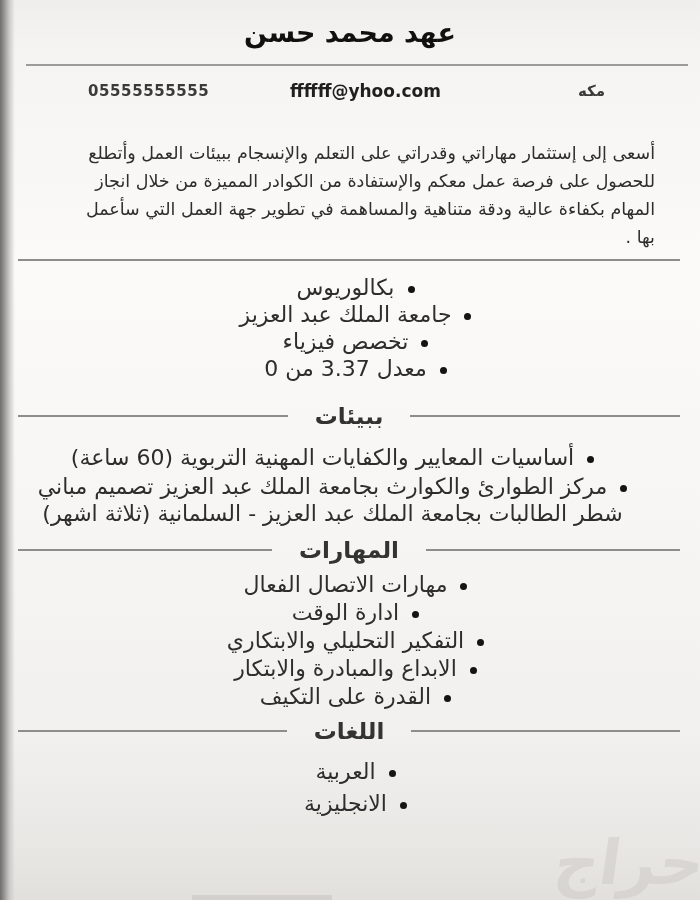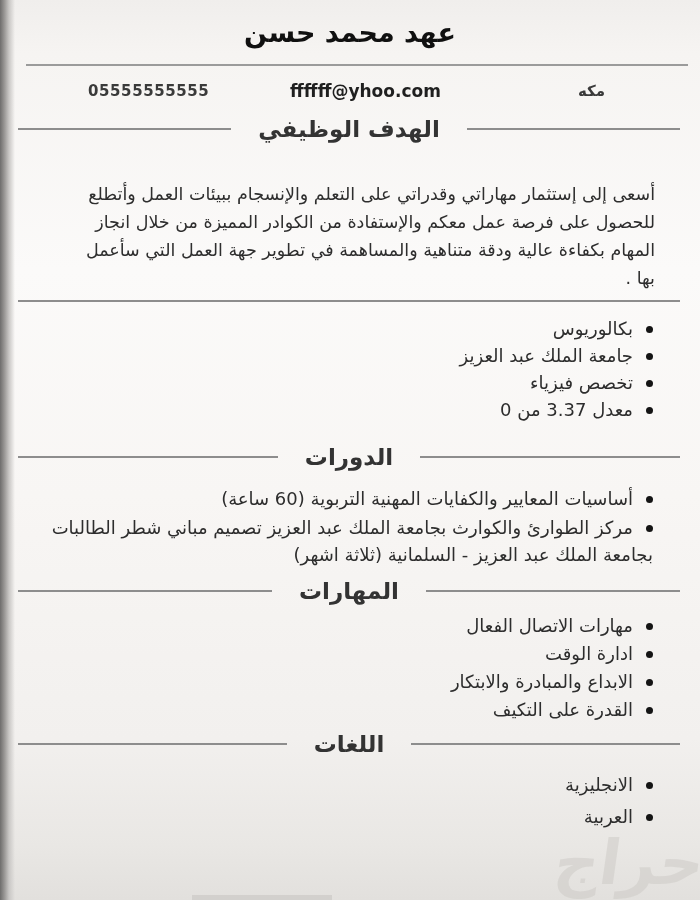--- a/index.html
+++ b/index.html
@@ -27,21 +27,21 @@
   .section-head { display: flex; align-items: center; margin: 0 20px 0 18px; }
   .section-head .hline { flex: 1; height: 2px; background: #8d8d8d; }
   .section-head .stitle { margin: 0 27px; font-size: 23px; font-weight: bold; color: #333333; direction: rtl; white-space: nowrap; }
   .mt-objective { margin-top: 15px; }
   .objective-text {
     direction: rtl; text-align: right; font-size: 17.5px; line-height: 28px;
     color: #2e2e2e; padding: 0 45px 0 80px; margin-top: 38px; font-weight: 500;
   }
   .mt-education { margin-top: 8px; }
   .blist { direction: rtl; padding: 0 47px 0 58px; }
-  .blist .li { font-size: 18px; text-align: right; color: #2d2d2d; font-weight: 500; }
+  .blist .li { font-size: 22px; text-align: center; color: #2d2d2d; font-weight: 500; }
   .dot {
     display: inline-block; width: 7px; height: 7px; background: #141414;
     border-radius: 50%; margin-left: 13px; vertical-align: 2px;
   }
   .edu-list { margin-top: 14px; }
   .edu-list .li { line-height: 26px; margin-bottom: 1px; }
   .mt-courses { margin-top: 21px; }
   .course-list { margin-top: 15px; padding-left: 12px; }
   .course-list .li { line-height: 27px; margin-bottom: 2px; }
   .mt-skills { margin-top: 10px; }
@@ -67,25 +67,20 @@
   <div class="name">عهد محمد حسن</div>
 
   <div class="rule"></div>
 
   <div class="contact">
     <div class="phone">05555555555</div>
     <div class="email">ffffff@yhoo.com</div>
     <div class="location">مكه</div>
   </div>
 
-  <div class="section-head mt-objective">
-    <div class="hline"></div>
-    <div class="stitle">الهدف الوظيفي</div>
-    <div class="hline"></div>
-  </div>
 
   <div class="objective-text">أسعى إلى إستثمار مهاراتي وقدراتي على التعلم والإنسجام ببيئات العمل وأتطلع للحصول على فرصة عمل معكم والإستفادة من الكوادر المميزة من خلال انجاز المهام بكفاءة عالية ودقة متناهية والمساهمة في تطوير جهة العمل التي سأعمل بها .</div>
 
   <div class="section-head mt-education">
     <div class="hline"></div>
     <div class="hline"></div>
   </div>
 
   <div class="blist edu-list">
 
@@ -93,21 +88,21 @@
 
       <div class="li"><span class="dot"></span><span>جامعة الملك عبد العزيز</span></div>
 
       <div class="li"><span class="dot"></span><span>تخصص فيزياء</span></div>
 
       <div class="li"><span class="dot"></span><span>معدل 3.37 من 0</span></div>
     </div>
 
   <div class="section-head mt-courses">
     <div class="hline"></div>
-    <div class="stitle">الدورات</div>
+    <div class="stitle">ببيئات</div>
     <div class="hline"></div>
   </div>
 
   <div class="blist course-list">
 
       <div class="li"><span class="dot"></span><span>أساسيات المعايير والكفايات المهنية التربوية (60 ساعة)</span></div>
 
       <div class="li"><span class="dot"></span><span>مركز الطوارئ والكوارث بجامعة الملك عبد العزيز تصميم مباني شطر الطالبات بجامعة الملك عبد العزيز - السلمانية (ثلاثة اشهر)</span></div>
     </div>
 
@@ -116,35 +111,36 @@
     <div class="stitle">المهارات</div>
     <div class="hline"></div>
   </div>
 
   <div class="blist skills-list">
 
       <div class="li"><span class="dot"></span><span>مهارات الاتصال الفعال</span></div>
 
       <div class="li"><span class="dot"></span><span>ادارة الوقت</span></div>
 
+      <div class="li"><span class="dot"></span><span>التفكير التحليلي والابتكاري</span></div>
 
       <div class="li"><span class="dot"></span><span>الابداع والمبادرة والابتكار</span></div>
 
       <div class="li"><span class="dot"></span><span>القدرة على التكيف</span></div>
     </div>
 
   <div class="section-head mt-languages">
     <div class="hline"></div>
     <div class="stitle">اللغات</div>
     <div class="hline"></div>
   </div>
 
   <div class="blist lang-list">
 
+      <div class="li"><span class="dot"></span><span>العربية</span></div>
+
       <div class="li"><span class="dot"></span><span>الانجليزية</span></div>
-
-      <div class="li"><span class="dot"></span><span>العربية</span></div>
     </div>
 
 </div>
 
 <div class="watermark">حراج</div>
 <div class="bottom-strip"></div>
 
 </body></html>

